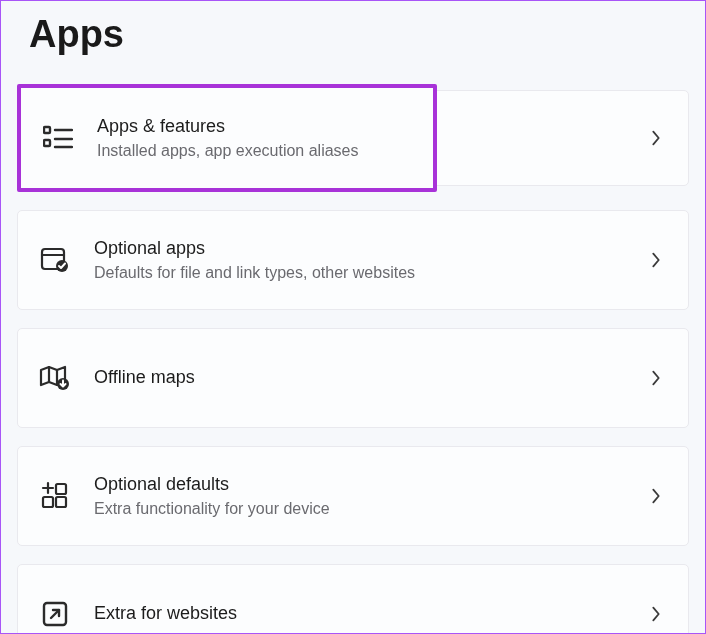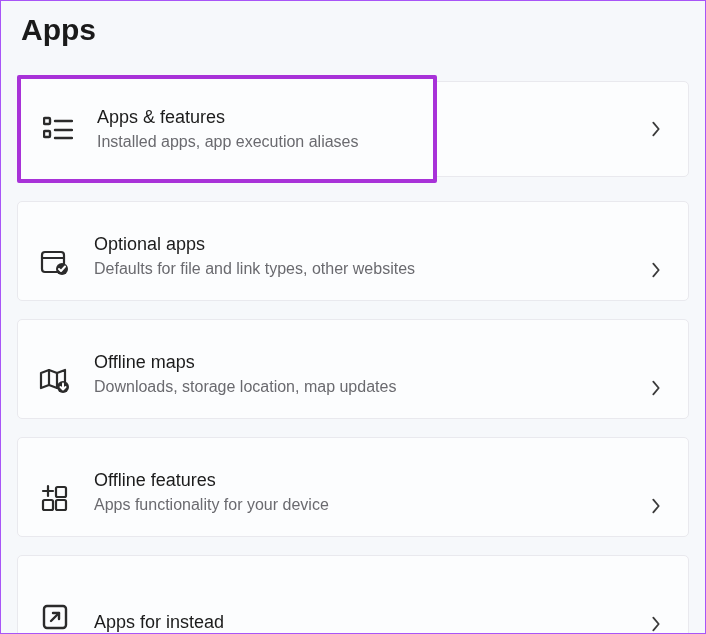--- a/index.html
+++ b/index.html
@@ -9,31 +9,31 @@
       width: 706px;
       height: 634px;
       border: 1px solid #a855f7;
       padding: 0;
       overflow: hidden;
     }
     .page {
       padding: 10px 16px 0 16px;
     }
     .page-title {
-      font-size: 30px;
+      font-size: 38px;
       font-weight: 600;
       color: #1a1a1a;
-      margin: 2px 0 28px 4px;
+      margin: 2px 0 28px 12px;
     }
     .card {
       background: #fcfdfe;
       border: 1px solid #e9e9ee;
       border-radius: 5px;
       display: flex;
-      align-items: flex-end;
+      align-items: center;
       padding: 20px 22px 20px 20px;
       margin-bottom: 18px;
       cursor: pointer;
       min-height: 100px;
     }
     .card.highlighted-wrap {
       padding: 0;
       border: none;
       background: transparent;
       position: relative;
@@ -158,60 +158,59 @@
         <polyline points="2 6 10 3 18 6 26 3 26 18 18 21 10 18 2 21 2 6"></polyline>
         <line x1="10" y1="3" x2="10" y2="18"></line>
         <line x1="18" y1="6" x2="18" y2="21"></line>
         <circle cx="24" cy="20" r="6" fill="currentColor" stroke="none"></circle>
         <line x1="24" y1="16.5" x2="24" y2="22" stroke="#fff" stroke-width="2"></line>
         <polyline points="21.5 20 24 22.5 26.5 20" stroke="#fff" stroke-width="2" fill="none"></polyline>
       </svg>
     </span>
     <div class="text-slot">
       <div class="item-title">Offline maps</div>
-      <div class="item-desc">Downloads, storage location, map updates</div>
     </div>
     <span class="chevron">
       <svg width="12" height="18" viewBox="0 0 12 20" fill="none" stroke="currentColor" stroke-width="2" stroke-linecap="round" stroke-linejoin="round">
           <polyline points="3 3 9 10 3 17"></polyline>
         </svg>
     </span>
   </div>
 
   <div class="card">
     <span class="icon-slot">
       <svg width="30" height="30" viewBox="0 0 30 30" fill="none" stroke="currentColor" stroke-width="2.2" stroke-linecap="round">
         <rect x="3" y="16" width="10" height="10" rx="1.5"></rect>
         <rect x="16" y="16" width="10" height="10" rx="1.5"></rect>
         <rect x="16" y="3" width="10" height="10" rx="1.5"></rect>
         <line x1="8" y1="2" x2="8" y2="12"></line>
         <line x1="3" y1="7" x2="13" y2="7"></line>
       </svg>
     </span>
     <div class="text-slot">
-      <div class="item-title">Offline features</div>
-      <div class="item-desc">Apps functionality for your device</div>
+      <div class="item-title">Optional defaults</div>
+      <div class="item-desc">Extra functionality for your device</div>
     </div>
     <span class="chevron">
       <svg width="12" height="18" viewBox="0 0 12 20" fill="none" stroke="currentColor" stroke-width="2" stroke-linecap="round" stroke-linejoin="round">
           <polyline points="3 3 9 10 3 17"></polyline>
         </svg>
     </span>
   </div>
 
   <div class="card">
     <span class="icon-slot">
       <svg width="28" height="28" viewBox="0 0 28 28" fill="none" stroke="currentColor" stroke-width="2.4" stroke-linecap="round" stroke-linejoin="round">
         <rect x="3" y="3" width="22" height="22" rx="3"></rect>
         <line x1="10" y1="18" x2="18" y2="10"></line>
         <polyline points="12 10 18 10 18 16"></polyline>
       </svg>
     </span>
     <div class="text-slot">
-      <div class="item-title">Apps for instead</div>
+      <div class="item-title">Extra for websites</div>
     </div>
     <span class="chevron">
       <svg width="12" height="18" viewBox="0 0 12 20" fill="none" stroke="currentColor" stroke-width="2" stroke-linecap="round" stroke-linejoin="round">
           <polyline points="3 3 9 10 3 17"></polyline>
         </svg>
     </span>
   </div>
 
 </div>
 

